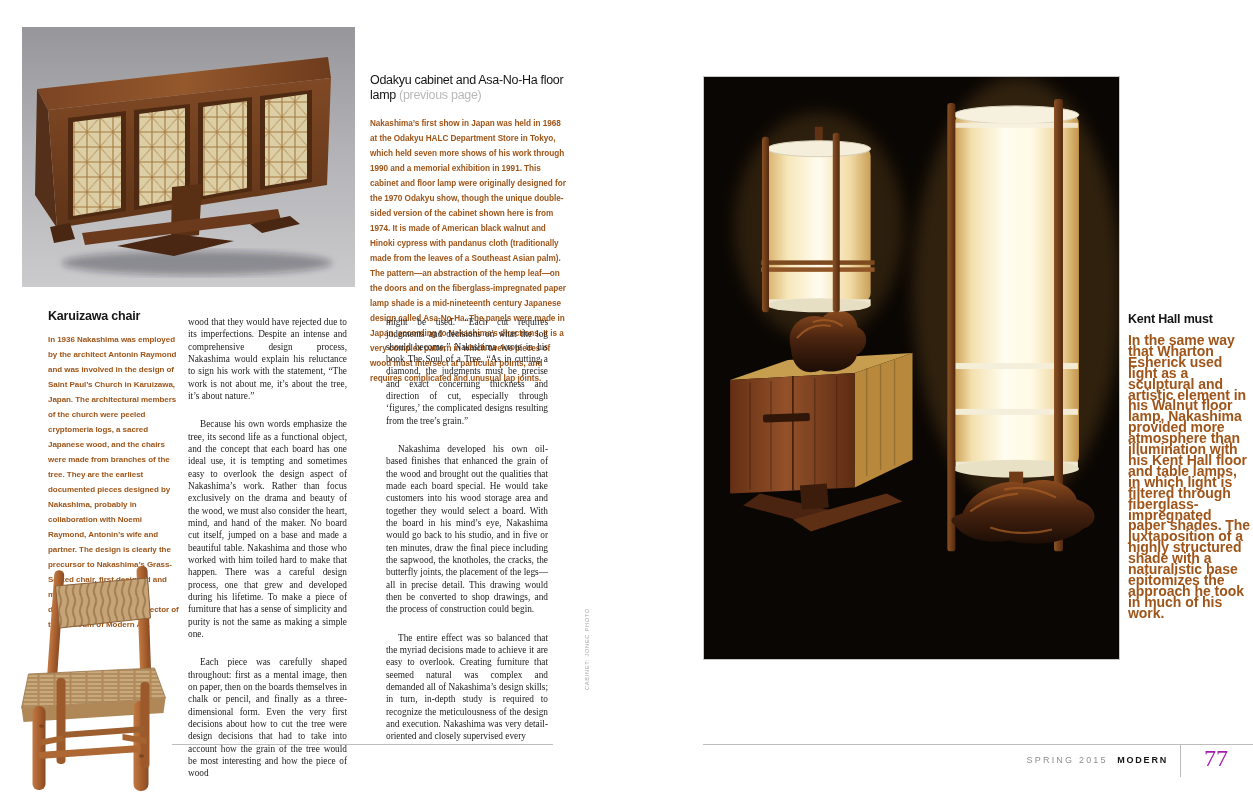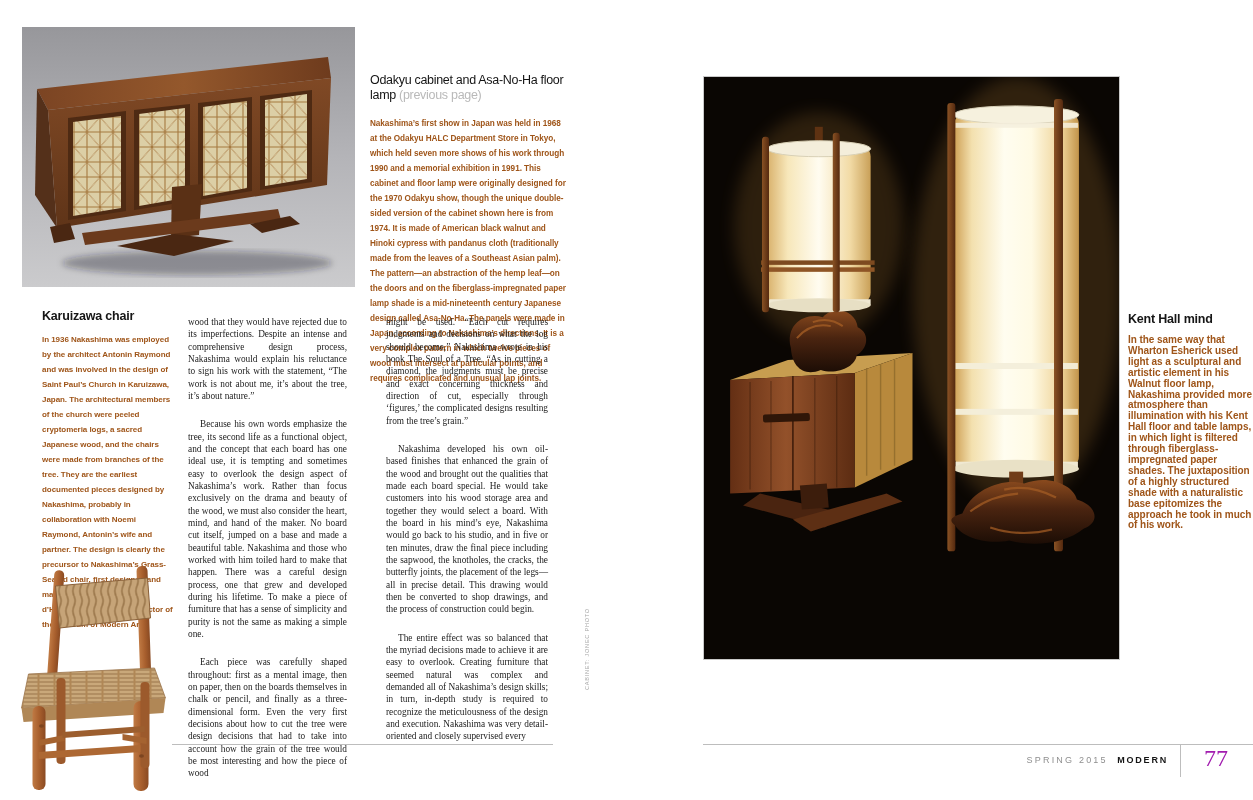--- a/index.html
+++ b/index.html
@@ -13,25 +13,25 @@
   
   .photo-cabinet{left:22px;top:27px;width:333px;height:260px}
   .photo-chair{left:14px;top:556px;width:156px;height:240px}
   .photo-lamps{left:703px;top:76px;width:417px;height:584px;border:1px solid #c9c9c9;box-sizing:border-box;background:#0a0603}
   .photo-lamps svg,.photo-cabinet svg,.photo-chair svg{display:block;width:100%;height:100%}
 
   
   .caption-block{color:#9f5519;font-weight:bold}
   .cap-title{color:#161616;font-weight:bold;font-size:12.5px;line-height:14px;margin:0 0 9px 0;letter-spacing:-.2px}
   .cap-body{font-size:8px;line-height:15px;letter-spacing:-.05px}
-  .caption-karuizawa{left:42px;top:309px;width:133px}
+  .caption-karuizawa{left:48px;top:309px;width:133px}
   .caption-odakyu{left:370px;top:116px;width:196px}
   .caption-odakyu .cap-body{font-size:8.2px}
   .caption-kent{left:1128px;top:312px;width:124px}
-  .caption-kent .cap-body{font-size:10px;line-height:10.9px}
+  .caption-kent .cap-body{font-size:14px;line-height:10.9px}
 
   
   .odakyu-head{left:370px;top:73px;width:212px;font-size:12.5px;line-height:14.5px;font-weight:normal;color:#141414;letter-spacing:-.3px}
   .odakyu-head .muted{color:#b9b9b9}
 
   
   .body-col{font-family:"Liberation Serif",serif;font-size:9.3px;line-height:12.33px;text-align:justify;color:#1b1b1b}
   .article-col1{left:172px;top:300px;width:191px;height:364px}
   .article-col2{left:370px;top:300px;width:194px;height:364px}
   .body-col p{margin:16px}
@@ -261,21 +261,21 @@
       <rect x="243" y="26" width="8" height="450" rx="3" fill="url(#strutG)"></rect>
       <rect x="350" y="22" width="9" height="454" rx="3" fill="url(#strutG)"></rect>
       <rect x="305" y="396" width="14" height="26" fill="#703c18"></rect>
       <path d="M258,438 C268,414 298,402 320,408 C345,398 370,410 373,424 C393,430 397,447 380,453 C362,468 330,472 305,465 C281,470 257,461 251,450 C243,444 248,441 258,438 Z" fill="url(#burlG)"></path>
       <path d="M266,436 q20,-16 48,-18 M300,414 q26,-6 52,8 M286,452 q30,10 62,2" stroke="#a35c24" stroke-width="2.2" fill="none" opacity=".75"></path>
     </g>
   </svg>
 </figure>
 
 <section class="abs caption-block caption-kent">
-  <h3 class="cap-title">Kent Hall mind</h3>
+  <h3 class="cap-title">Kent Hall must</h3>
   <div class="cap-body">In the same way that Wharton Esherick used light as a sculptural and artistic element in his Walnut floor lamp, Nakashima provided more atmosphere than illumination with his Kent Hall floor and table lamps, in which light is filtered through fiberglass-impregnated paper shades. The juxtaposition of a highly structured shade with a naturalistic base epitomizes the approach he took in much of his work.</div>
 </section>
 
 <div class="abs rule footer-rule-left"></div>
 <div class="abs rule footer-rule-right"></div>
 <div class="abs footer-divider"></div>
 <div class="abs footer-issue">
   <span>SPRING 2015</span>&nbsp;
   <b>MODERN</b>
 </div>

